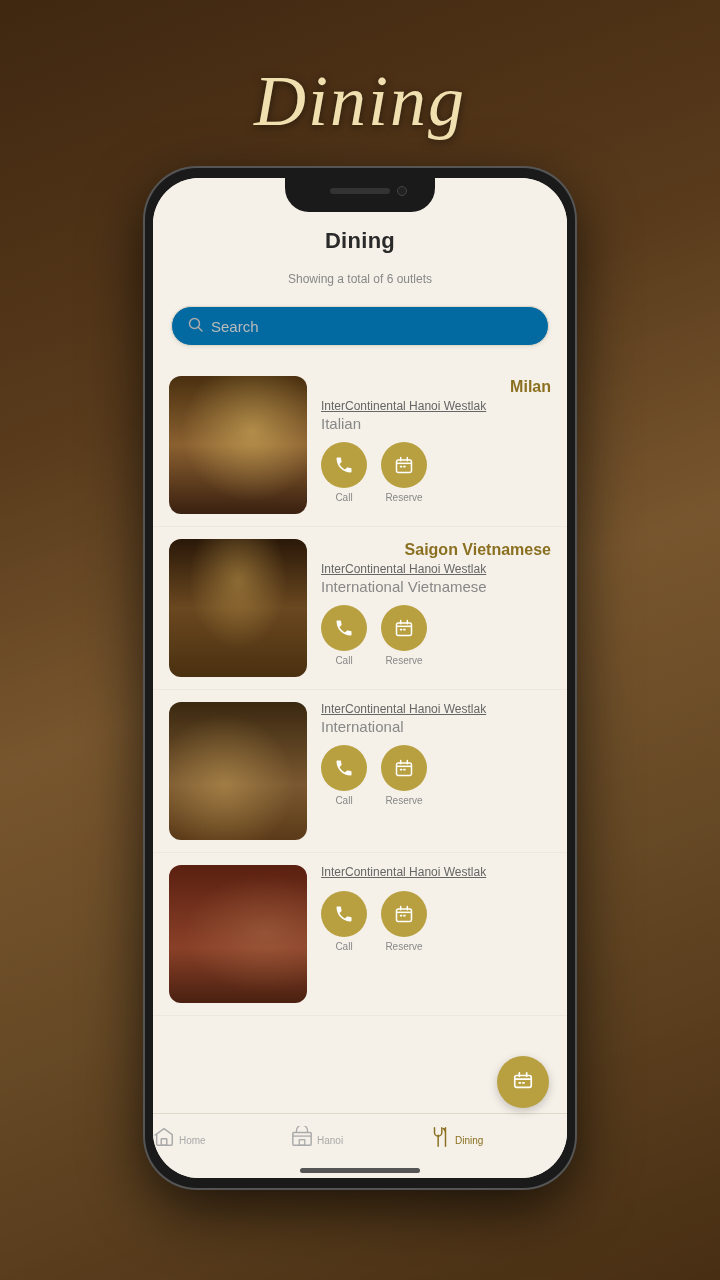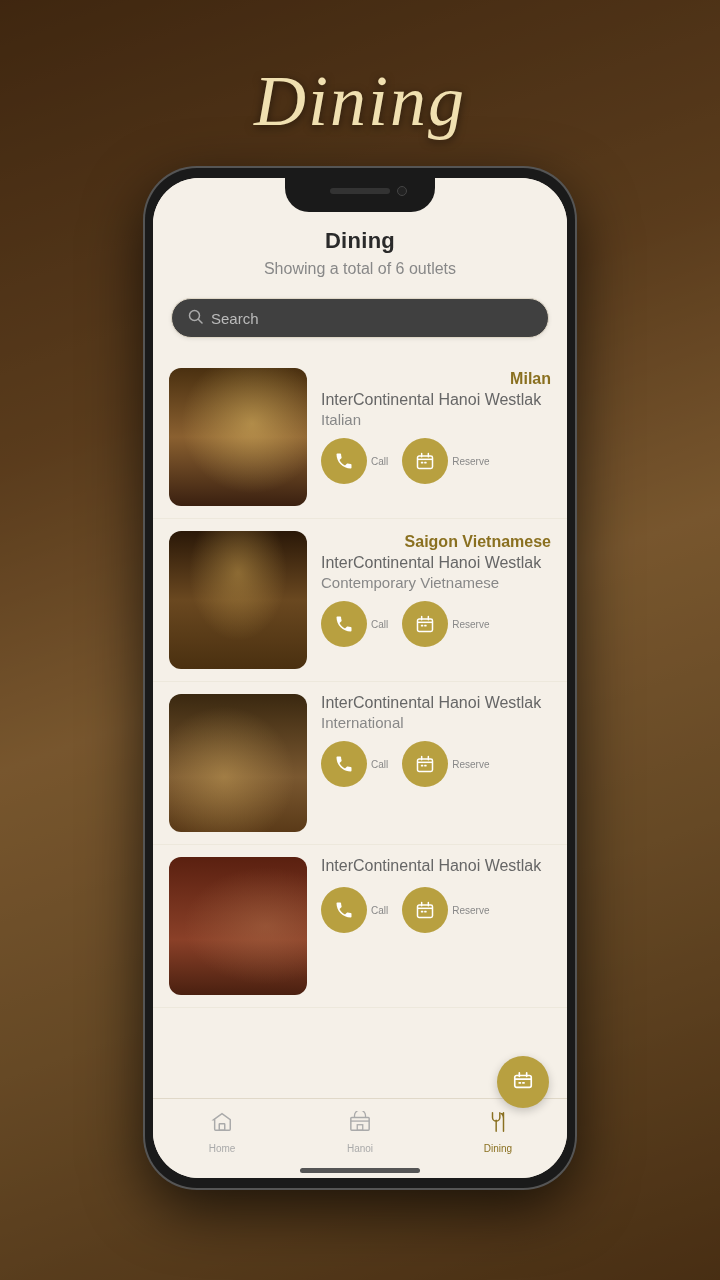--- a/index.html
+++ b/index.html
@@ -113,35 +113,35 @@
       background: #f5f0e8;
       flex-shrink: 0;
     }
     .screen-title {
       font-size: 22px;
       font-weight: 600;
       color: #2a2a2a;
       letter-spacing: 0.3px;
     }
     .screen-subtitle {
-      font-size: 16px;
+      font-size: 12px;
       color: #888;
-      margin-top: 6px;
+      margin-top: 18px;
     }
 
     
     .search-wrap {
       padding: 6px 18px 14px;
       background: #f5f0e8;
       flex-shrink: 0;
     }
     .search-bar {
       display: flex;
       align-items: center;
-      background: #404040;
+      background: #0369a1;
       border-radius: 25px;
       padding: 10px 16px;
       border: 1px solid #e0d8c8;
       box-shadow: 0 1px 4px rgba(0,0,0,0.08);
     }
     .search-icon-wrap {
       margin-right: 8px;
       color: #aaa;
       font-size: 14px;
     }
@@ -227,37 +227,38 @@
     }
     .dining-name {
       font-size: 16px;
       font-weight: 700;
       color: #8a7020;
       margin-bottom: 3px;
       margin-top: 2px;
       text-align: right;
     }
     .dining-hotel {
-      font-size: 16px;
+      font-size: 12px;
       color: #666;
       margin-bottom: 2px;
+      text-decoration: underline;
     }
     .dining-cuisine {
       font-size: 15px;
       color: #888;
       margin-bottom: 10px;
     }
 
     .dining-actions {
       display: flex;
       gap: 14px;
     }
     .action-btn {
       display: flex;
-      flex-direction: row;
+      flex-direction: column;
       align-items: center;
       gap: 4px;
       cursor: pointer;
     }
     .action-circle {
       width: 46px;
       height: 46px;
       border-radius: 50%;
       background: #b8a040;
       display: flex;
@@ -276,21 +277,21 @@
       display: flex;
       flex-direction: row;
       background: #f5f0e8;
       border-top: 1px solid #e0d8c8;
       padding: 8px 0 24px;
       flex-shrink: 0;
     }
     .nav-item {
       flex: 1;
       display: flex;
-      flex-direction: column;
+      flex-direction: row;
       align-items: center;
       gap: 4px;
       cursor: pointer;
       padding-top: 4px;
     }
     .nav-icon {
       font-size: 22px;
       color: #aaa;
     }
     .nav-icon.active { color: #8a7020; }
@@ -405,21 +406,21 @@
         </div>
       </div>
 
       <div class="dining-item">
         <div class="dining-image img-saigon">
           <div class="table-scene"></div>
         </div>
         <div class="dining-info">
           <div class="dining-name">Saigon Vietnamese</div>
           <div class="dining-hotel">InterContinental Hanoi Westlak</div>
-          <div class="dining-cuisine">Contemporary Vietnamese</div>
+          <div class="dining-cuisine">International Vietnamese</div>
           <div class="dining-actions">
             <div class="action-btn">
               <div class="action-circle">
                 <svg width="20" height="20" viewBox="0 0 24 24" fill="none">
                   <path d="M6.6 10.8c1.4 2.8 3.8 5.1 6.6 6.6l2.2-2.2c.3-.3.7-.4 1-.2 1.1.4 2.3.6 3.6.6.6 0 1 .4 1 1V20c0 .6-.4 1-1 1C10.6 21 3 13.4 3 4c0-.6.4-1 1-1h3.5c.6 0 1 .4 1 1 0 1.3.2 2.5.6 3.6.1.3 0 .7-.2 1L6.6 10.8z" fill="white"></path>
                 </svg>
               </div>
               <span class="action-label">Call</span>
             </div>
             <div class="action-btn">

